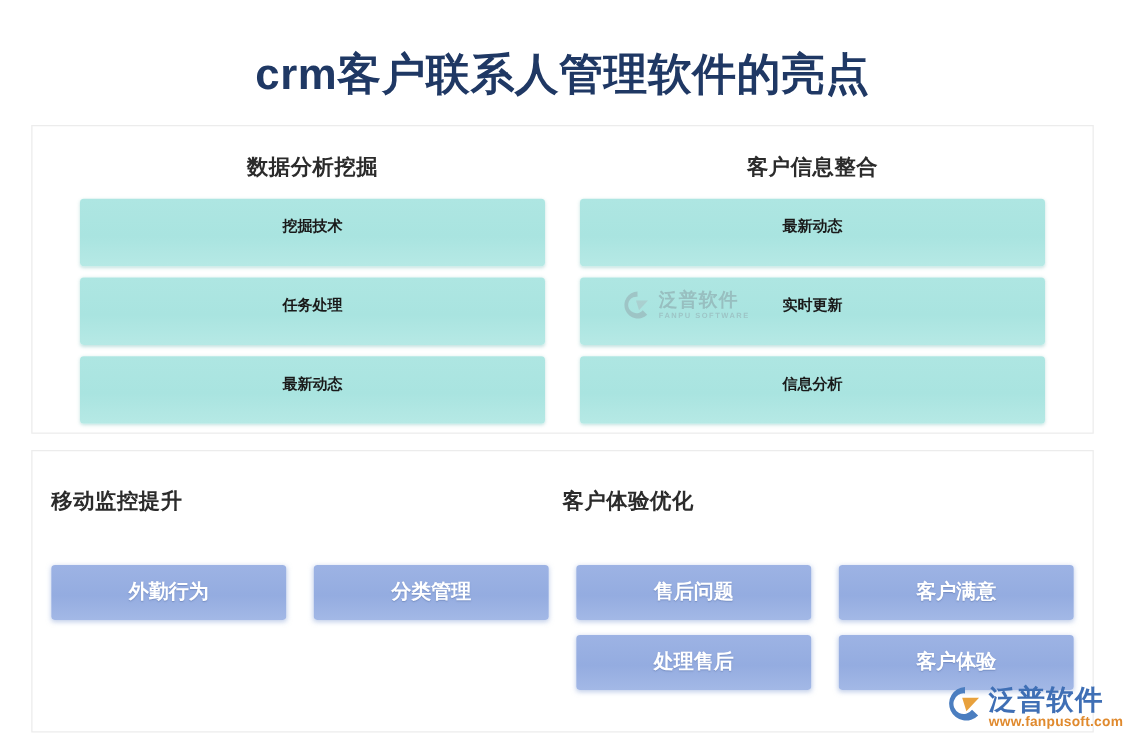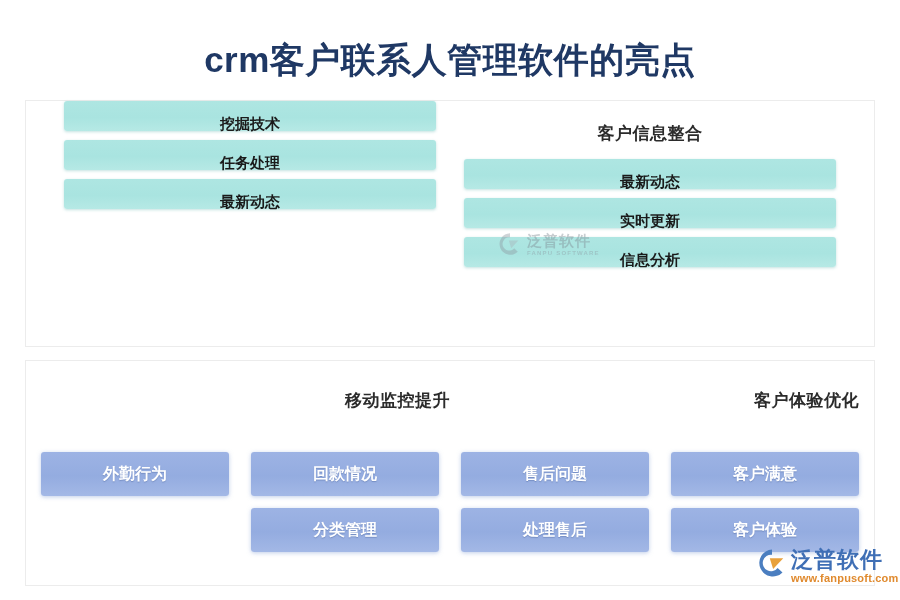--- a/index.html
+++ b/index.html
@@ -75,24 +75,24 @@
   }
   #panel-top .group-title { margin: 21px 0 14px 0; }
 
   .boxes {
     display: flex;
     flex-direction: column;
   }
 
   
   .box-teal {
-    height: 30px;
+    height: 54px;
     line-height: 45px;
     text-align: center;
-    font-size: 15px;
+    font-size: 12px;
     font-weight: bold;
     color: #1a1a1a;
     background: linear-gradient(180deg, #aee6e2 0%, #a9e4e0 55%, #b6e9e5 100%);
     border-radius: 3px;
     margin-bottom: 9px;
     box-shadow: 0 1px 3px rgba(120, 190, 186, 0.45);
     user-select: none;
   }
   .box-teal:last-child { margin-bottom: 0; }
 
@@ -122,21 +122,21 @@
     user-select: none;
   }
 
   
   .bottom-headers {
     display: flex;
     padding: 0 15px;
   }
   .bottom-header {
     flex: 1 1 0;
-    text-align: right;
+    text-align: left;
     font-size: 17px;
     font-weight: bold;
     color: #2b2b2b;
     letter-spacing: 0.5px;
     user-select: none;
   }
 
   
   .watermark {
     position: absolute;
@@ -209,20 +209,21 @@
 </style>
 </head>
 <body>
 
 <div class="page-title">crm客户联系人管理软件的亮点</div>
 
 <div class="panel" id="panel-top">
   <div class="columns">
 
     <div class="group">
+      <div class="group-title">数据分析挖掘</div>
       <div class="boxes">
         <div class="box-teal">挖掘技术</div>
         <div class="box-teal">任务处理</div>
         <div class="box-teal">最新动态</div>
       </div>
     </div>
 
     <div class="group">
       <div class="group-title">客户信息整合</div>
       <div class="boxes">
@@ -254,21 +255,20 @@
   <div class="bottom-headers" style="margin-top:28px;">
     <div class="bottom-header" style="flex:2 1 0;">移动监控提升</div>
     <div class="bottom-header" style="flex:2 1 0;">客户体验优化</div>
   </div>
 
   <div class="bottom-grid" style="margin-top:28px;">
     <div class="bcol">
       <div class="box-blue">外勤行为</div>
     </div>
     <div class="bcol">
-      <div class="box-blue">回款情况</div>
       <div class="box-blue">分类管理</div>
     </div>
     <div class="bcol">
       <div class="box-blue">售后问题</div>
       <div class="box-blue">处理售后</div>
     </div>
     <div class="bcol">
       <div class="box-blue">客户满意</div>
       <div class="box-blue">客户体验</div>
     </div>

